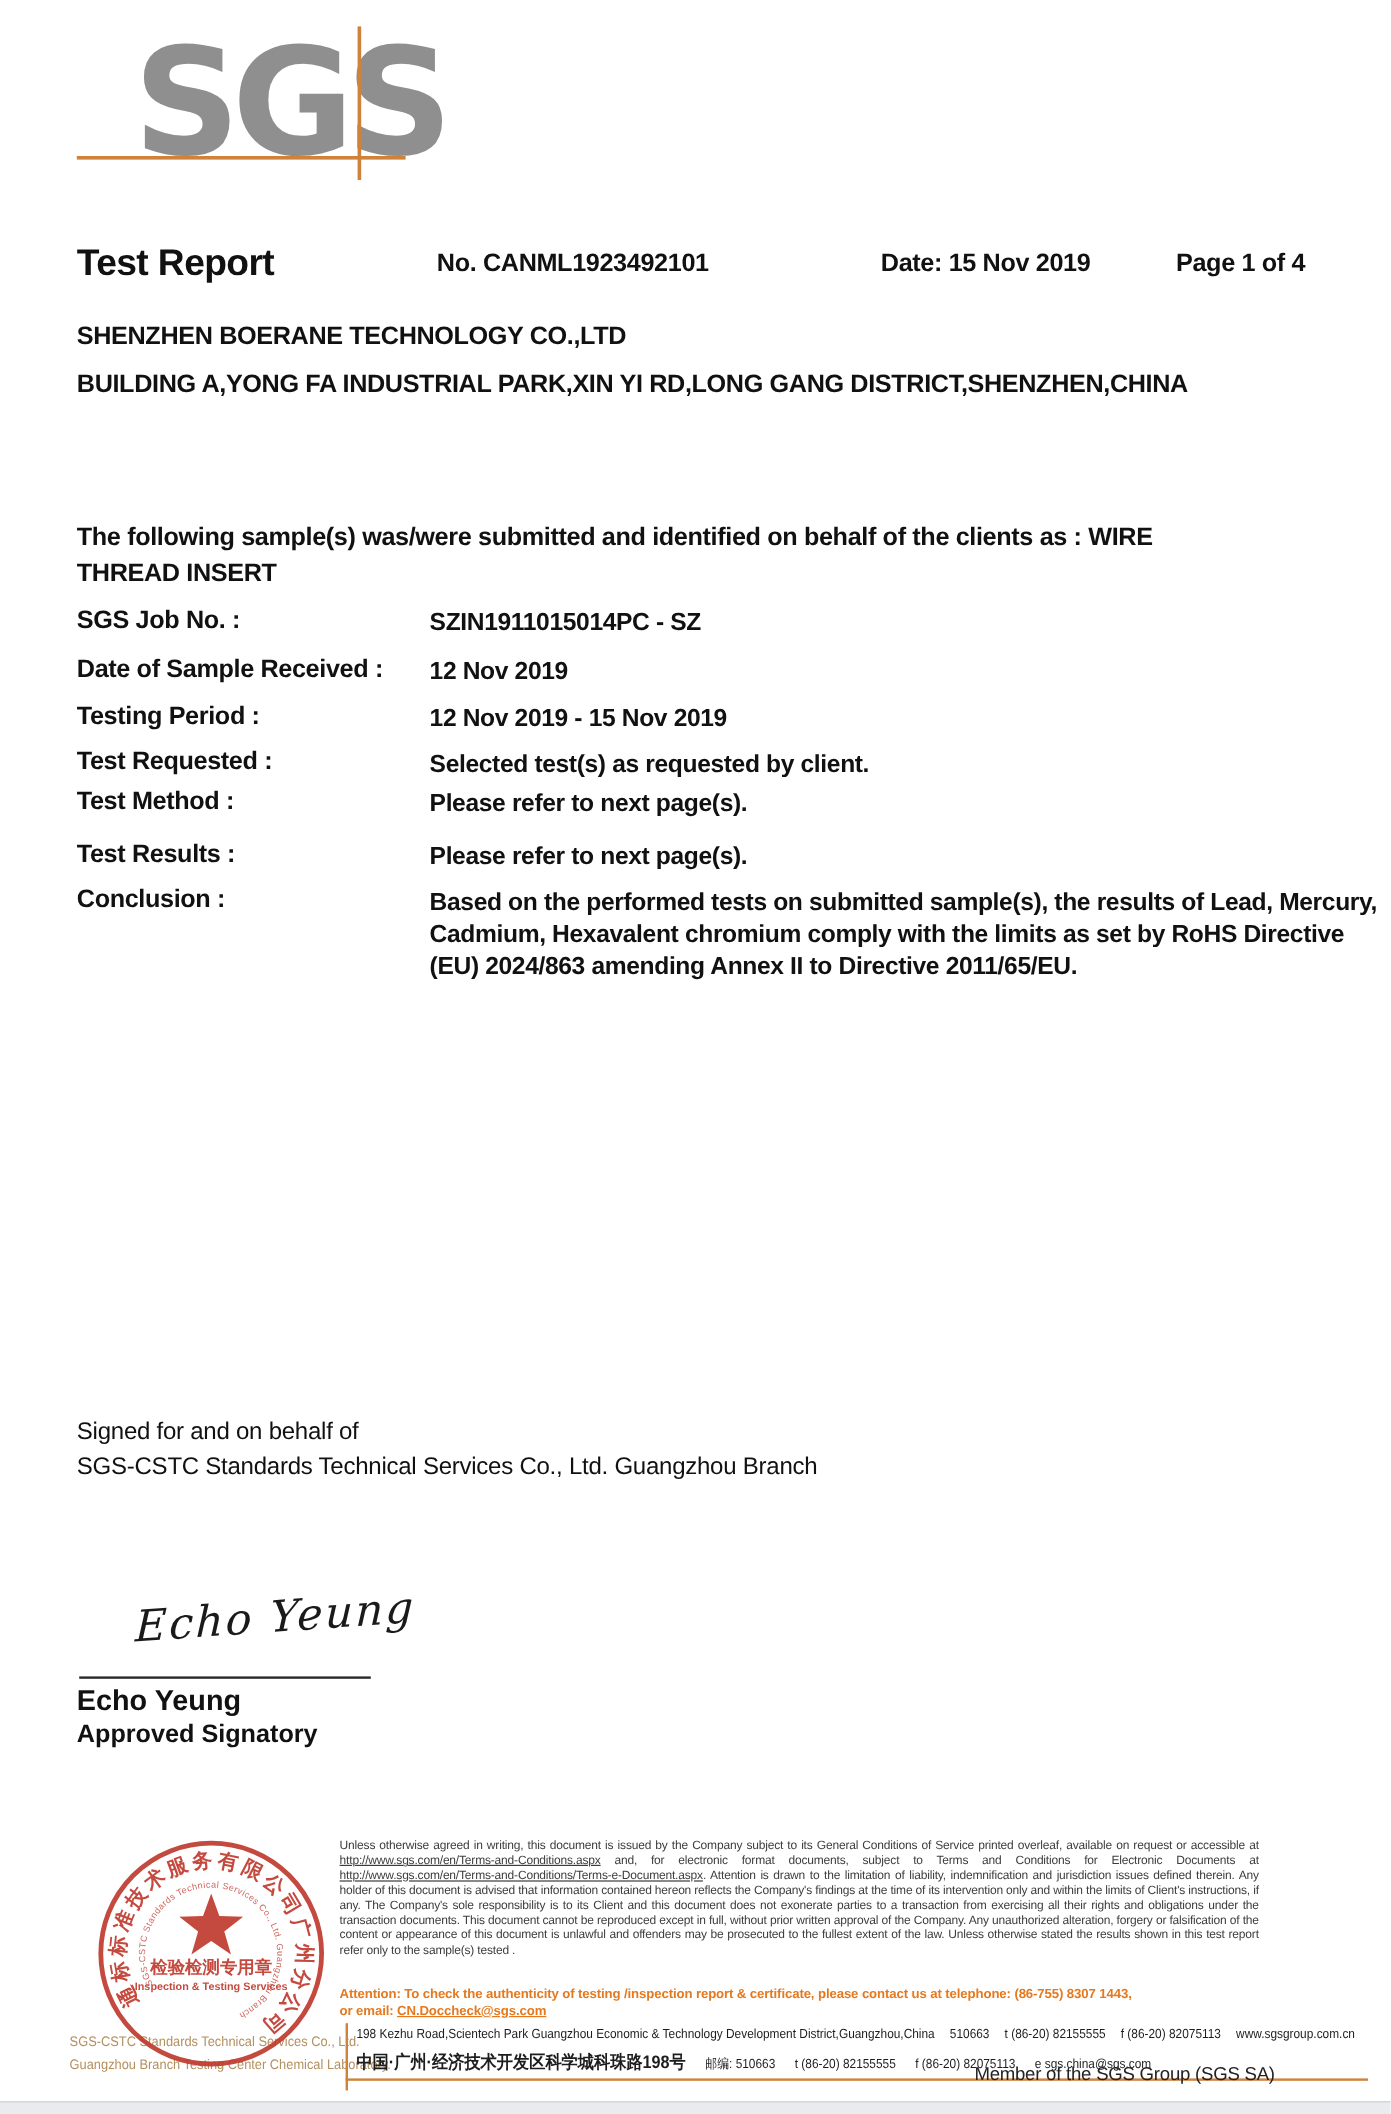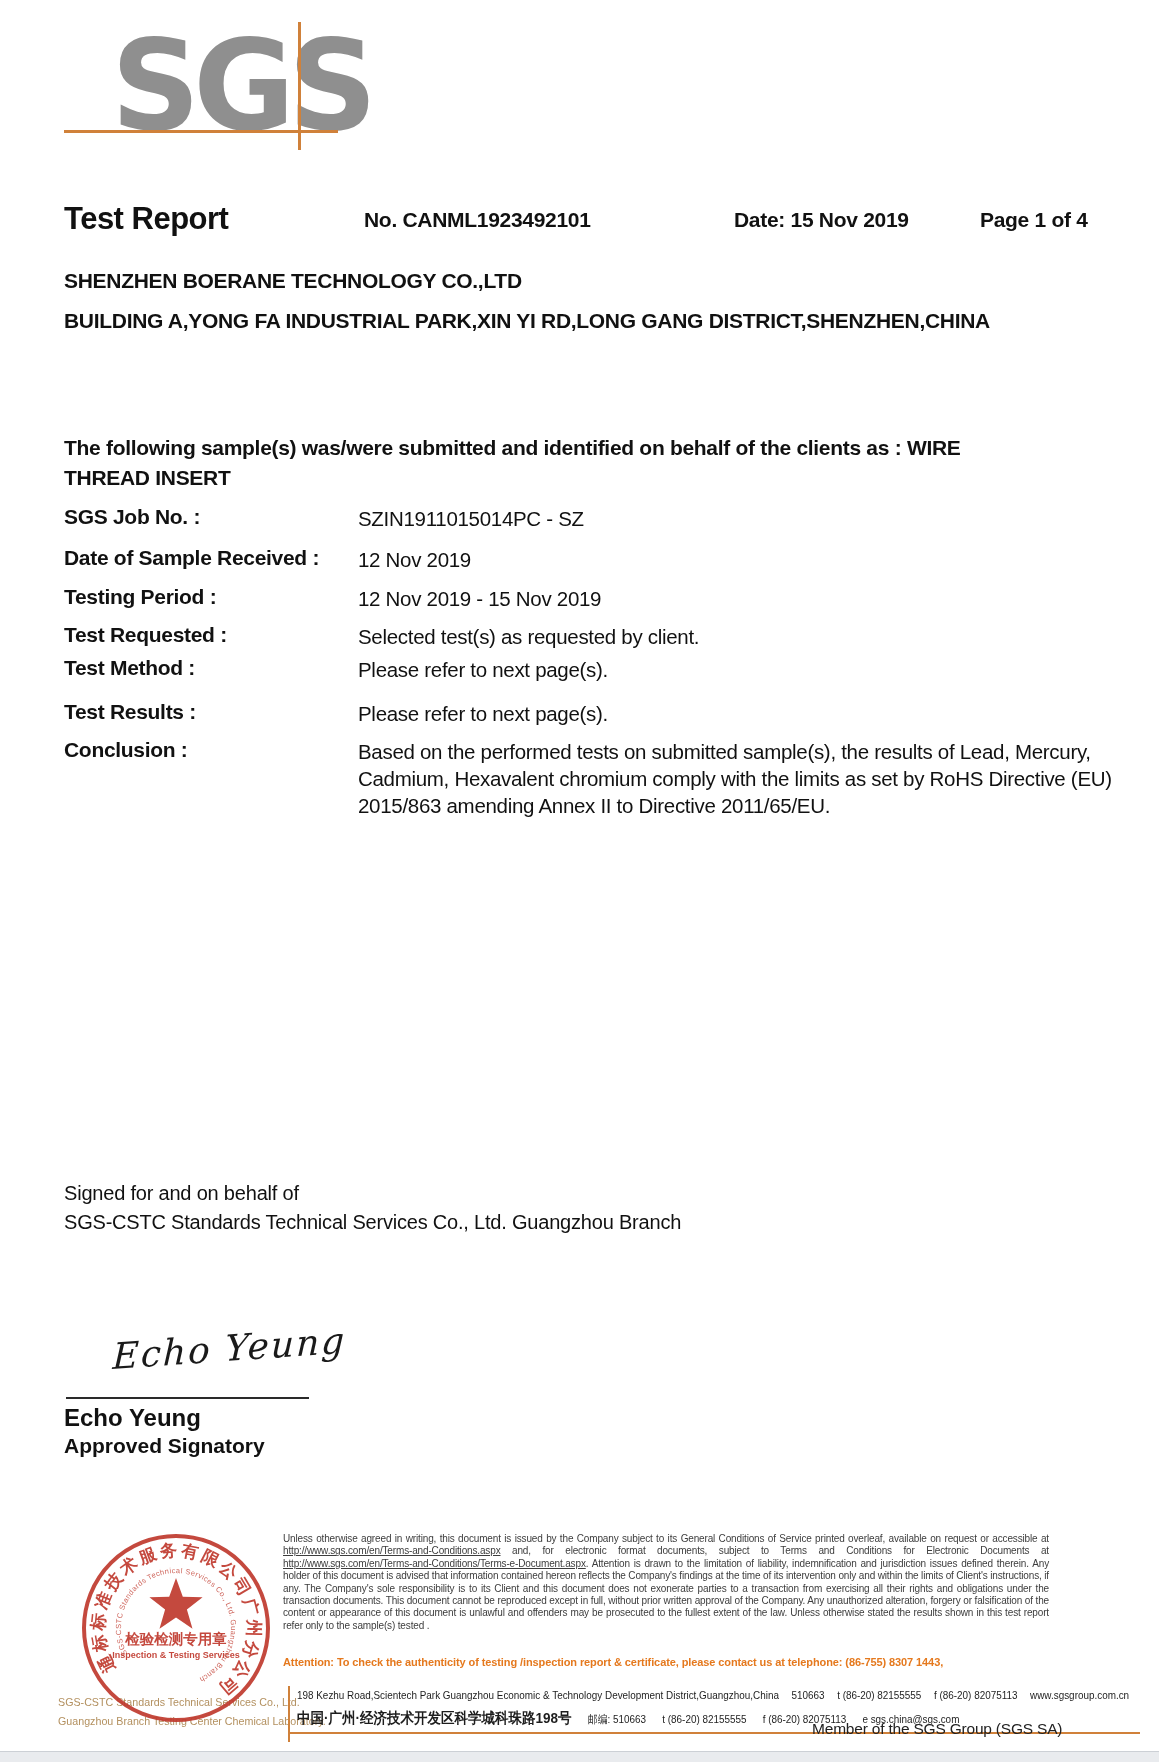--- a/index.html
+++ b/index.html
@@ -11,21 +11,21 @@
              color:#8f8f8f;letter-spacing:-7px;}
   .hline{height:3px;background:#d0813a;}
   .vline{width:3px;background:#d0813a;}
   
   .title{font-size:31px;font-weight:bold;letter-spacing:-0.5px;}
   .hmeta{font-size:21px;font-weight:bold;letter-spacing:-0.3px;}
   
   .b21{font-size:21px;font-weight:bold;letter-spacing:-0.3px;line-height:30px;}
   .r20{font-size:20px;font-weight:normal;letter-spacing:-0.2px;line-height:29px;}
   .field-label{position:absolute;left:64px;font-size:21px;font-weight:bold;letter-spacing:-0.3px;white-space:nowrap;}
-  .field-value{position:absolute;left:358px;font-size:20.5px;font-weight:normal;letter-spacing:-0.3px;line-height:27px;}
+  .field-value{position:absolute;left:358px;font-size:20.5px;font-weight:bold;letter-spacing:-0.3px;line-height:27px;}
   
   .signature{font-family:"DejaVu Serif",serif;font-style:italic;font-size:36px;color:#1a1a1a;
              transform:rotate(-4deg) skewX(-6deg);transform-origin:left bottom;letter-spacing:2px;}
   .sigline{height:2px;background:#2a2a2a;}
   
   .disclaimer{font-size:10px;line-height:12.4px;letter-spacing:-0.15px;color:#3d3d3d;text-align:justify;}
   .disclaimer .u{text-decoration:underline;}
   .attention{font-size:11px;line-height:13.5px;font-weight:bold;color:#e5791e;letter-spacing:-0.1px;}
   .attention .u{text-decoration:underline;}
   .tan{color:#b3905f;font-size:11.5px;line-height:19px;transform:scaleX(0.93);transform-origin:left top;white-space:nowrap;}
@@ -67,34 +67,35 @@
   <div class="field-label" style="top:623px;">Test Requested :</div>
   <div class="field-value" style="top:623px;">Selected test(s) as requested by client.</div>
 
   <div class="field-label" style="top:656px;">Test Method :</div>
   <div class="field-value" style="top:656px;">Please refer to next page(s).</div>
 
   <div class="field-label" style="top:700px;">Test Results :</div>
   <div class="field-value" style="top:700px;">Please refer to next page(s).</div>
 
   <div class="field-label" style="top:738px;">Conclusion :</div>
-  <div class="field-value" style="top:738px;width:790px;">Based on the performed tests on submitted sample(s), the results of Lead, Mercury, Cadmium, Hexavalent chromium comply with the limits as set by RoHS Directive (EU) 2015/863 amending Annex II to Directive 2011/65/EU.</div>
+  <div class="field-value" style="top:738px;width:790px;">Based on the performed tests on submitted sample(s), the results of Lead, Mercury, Cadmium, Hexavalent chromium comply with the limits as set by RoHS Directive (EU) 2024/863 amending Annex II to Directive 2011/65/EU.</div>
 
   <div class="abs r20" style="left:64px;top:1179px;">Signed for and on behalf of</div>
   <div class="abs r20" style="left:64px;top:1208px;">SGS-CSTC Standards Technical Services Co., Ltd. Guangzhou Branch</div>
 
   <div class="abs signature" style="left:112px;top:1336px;">Echo Yeung</div>
   <div class="abs sigline" style="left:66px;top:1397px;width:243px;"></div>
   <div class="abs" style="left:64px;top:1404px;font-size:24px;font-weight:bold;">Echo Yeung</div>
   <div class="abs" style="left:64px;top:1434px;font-size:21px;font-weight:bold;">Approved Signatory</div>
 
   <div class="abs disclaimer" style="left:283px;top:1533px;width:766px;"><span>Unless otherwise agreed in writing, this document is issued by the Company subject to its General Conditions of Service printed overleaf, available on request or accessible at </span><span class="u">http://www.sgs.com/en/Terms-and-Conditions.aspx</span><span> and, for electronic format documents, subject to Terms and Conditions for Electronic Documents at </span><span class="u">http://www.sgs.com/en/Terms-and-Conditions/Terms-e-Document.aspx</span><span>. Attention is drawn to the limitation of liability, indemnification and jurisdiction issues defined therein. Any holder of this document is advised that information contained hereon reflects the Company's findings at the time of its intervention only and within the limits of Client's instructions, if any. The Company's sole responsibility is to its Client and this document does not exonerate parties to a transaction from exercising all their rights and obligations under the transaction documents. This document cannot be reproduced except in full, without prior written approval of the Company. Any unauthorized alteration, forgery or falsification of the content or appearance of this document is unlawful and offenders may be prosecuted to the fullest extent of the law. Unless otherwise stated the results shown in this test report refer only to the sample(s) tested .</span></div>
 
   <div class="abs attention" style="left:283px;top:1656px;width:770px;">
     <div>Attention: To check the authenticity of testing /inspection report &amp; certificate, please contact us at telephone: (86-755) 8307 1443,</div>
+    <div><span>or email: </span><span class="u">CN.Doccheck@sgs.com</span></div>
   </div>
 
   <div class="abs tan" style="left:58px;top:1693px;">SGS-CSTC Standards Technical Services Co., Ltd.</div>
   <div class="abs tan" style="left:58px;top:1712px;">Guangzhou Branch Testing Center Chemical Laboratory.</div>
 
   <div class="abs vline" style="left:288px;top:1686px;height:56px;width:2px;"></div>
 
   <div class="abs addr-row" style="left:297px;top:1689px;">
     <span>198 Kezhu Road,Scientech Park Guangzhou Economic &amp; Technology Development District,Guangzhou,China</span>
     <span>510663</span>

